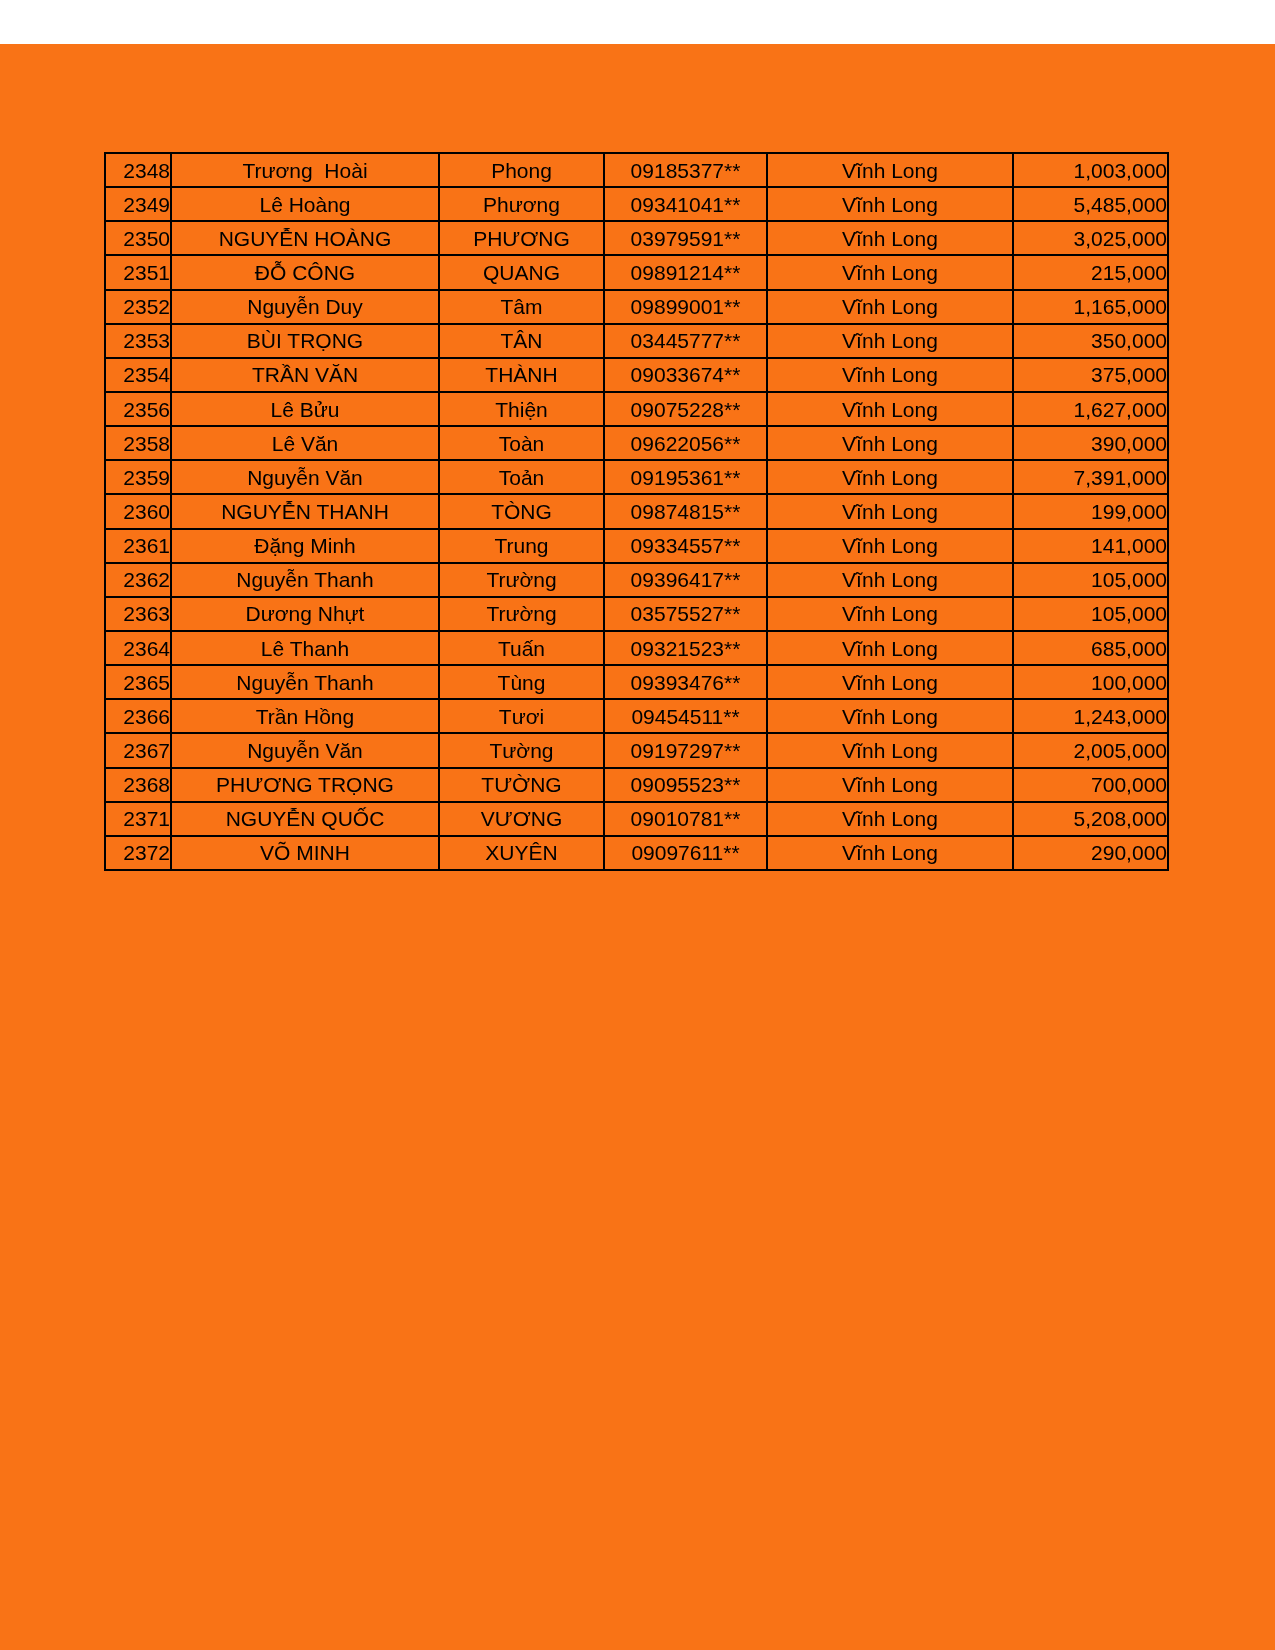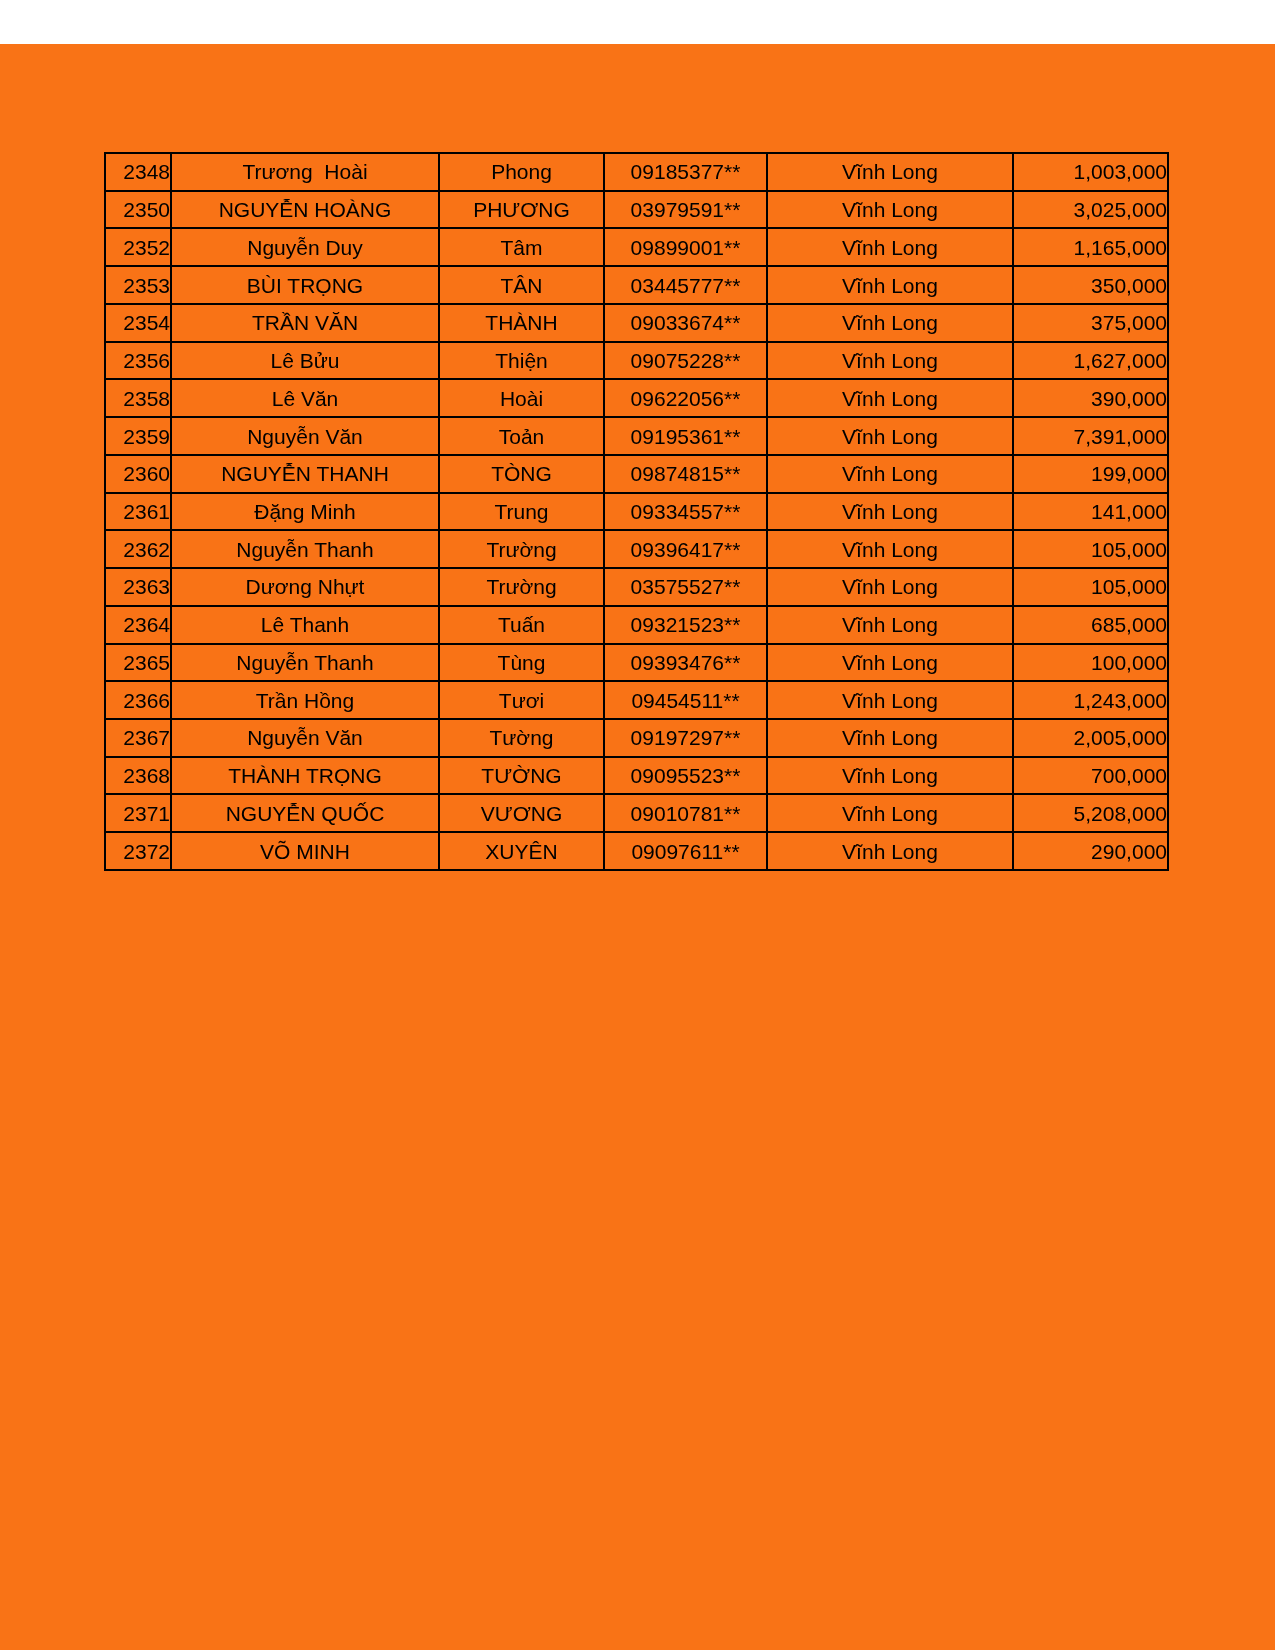--- a/index.html
+++ b/index.html
@@ -57,28 +57,44 @@
     <tbody>
         <tr>
           <td class="align-right col-no">2348</td>
           <td class="align-center col-last_middle_name">Trương  Hoài</td>
           <td class="align-center col-given_name">Phong</td>
           <td class="align-center col-phone">09185377**</td>
           <td class="align-center col-province">Vĩnh Long</td>
           <td class="align-right col-amount">1,003,000</td>
         </tr>
         <tr>
+          <td class="align-right col-no">2349</td>
+          <td class="align-center col-last_middle_name">Lê Hoàng</td>
+          <td class="align-center col-given_name">Phương</td>
+          <td class="align-center col-phone">09341041**</td>
+          <td class="align-center col-province">Vĩnh Long</td>
+          <td class="align-right col-amount">5,485,000</td>
+        </tr>
+        <tr>
           <td class="align-right col-no">2350</td>
           <td class="align-center col-last_middle_name">NGUYỄN HOÀNG</td>
           <td class="align-center col-given_name">PHƯƠNG</td>
           <td class="align-center col-phone">03979591**</td>
           <td class="align-center col-province">Vĩnh Long</td>
           <td class="align-right col-amount">3,025,000</td>
         </tr>
         <tr>
+          <td class="align-right col-no">2351</td>
+          <td class="align-center col-last_middle_name">ĐỖ CÔNG</td>
+          <td class="align-center col-given_name">QUANG</td>
+          <td class="align-center col-phone">09891214**</td>
+          <td class="align-center col-province">Vĩnh Long</td>
+          <td class="align-right col-amount">215,000</td>
+        </tr>
+        <tr>
           <td class="align-right col-no">2352</td>
           <td class="align-center col-last_middle_name">Nguyễn Duy</td>
           <td class="align-center col-given_name">Tâm</td>
           <td class="align-center col-phone">09899001**</td>
           <td class="align-center col-province">Vĩnh Long</td>
           <td class="align-right col-amount">1,165,000</td>
         </tr>
         <tr>
           <td class="align-right col-no">2353</td>
           <td class="align-center col-last_middle_name">BÙI TRỌNG</td>
@@ -99,21 +115,21 @@
           <td class="align-right col-no">2356</td>
           <td class="align-center col-last_middle_name">Lê Bửu</td>
           <td class="align-center col-given_name">Thiện</td>
           <td class="align-center col-phone">09075228**</td>
           <td class="align-center col-province">Vĩnh Long</td>
           <td class="align-right col-amount">1,627,000</td>
         </tr>
         <tr>
           <td class="align-right col-no">2358</td>
           <td class="align-center col-last_middle_name">Lê Văn</td>
-          <td class="align-center col-given_name">Hoài</td>
+          <td class="align-center col-given_name">Toàn</td>
           <td class="align-center col-phone">09622056**</td>
           <td class="align-center col-province">Vĩnh Long</td>
           <td class="align-right col-amount">390,000</td>
         </tr>
         <tr>
           <td class="align-right col-no">2359</td>
           <td class="align-center col-last_middle_name">Nguyễn Văn</td>
           <td class="align-center col-given_name">Toản</td>
           <td class="align-center col-phone">09195361**</td>
           <td class="align-center col-province">Vĩnh Long</td>
@@ -178,21 +194,21 @@
         <tr>
           <td class="align-right col-no">2367</td>
           <td class="align-center col-last_middle_name">Nguyễn Văn</td>
           <td class="align-center col-given_name">Tường</td>
           <td class="align-center col-phone">09197297**</td>
           <td class="align-center col-province">Vĩnh Long</td>
           <td class="align-right col-amount">2,005,000</td>
         </tr>
         <tr>
           <td class="align-right col-no">2368</td>
-          <td class="align-center col-last_middle_name">THÀNH TRỌNG</td>
+          <td class="align-center col-last_middle_name">PHƯƠNG TRỌNG</td>
           <td class="align-center col-given_name">TƯỜNG</td>
           <td class="align-center col-phone">09095523**</td>
           <td class="align-center col-province">Vĩnh Long</td>
           <td class="align-right col-amount">700,000</td>
         </tr>
         <tr>
           <td class="align-right col-no">2371</td>
           <td class="align-center col-last_middle_name">NGUYỄN QUỐC</td>
           <td class="align-center col-given_name">VƯƠNG</td>
           <td class="align-center col-phone">09010781**</td>

